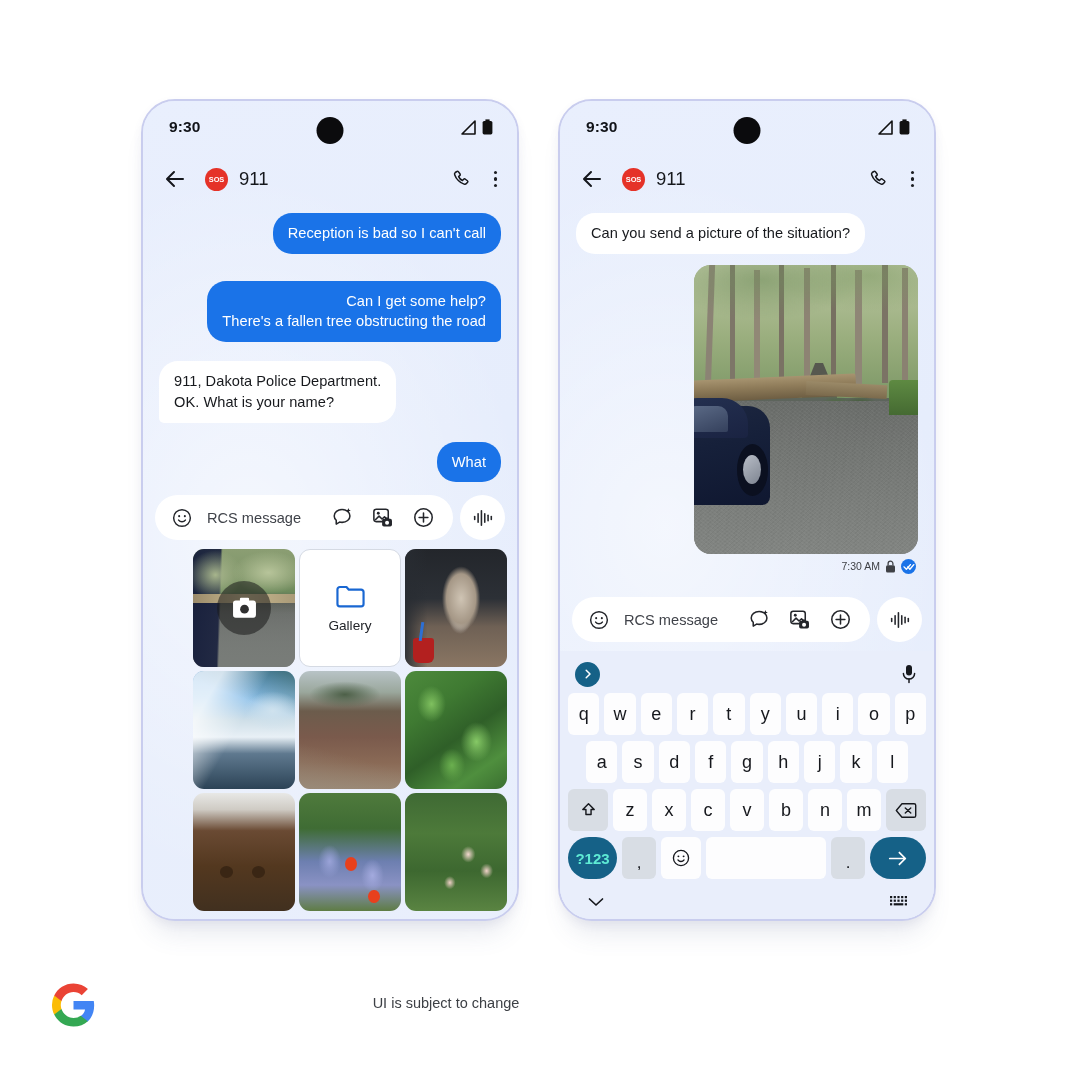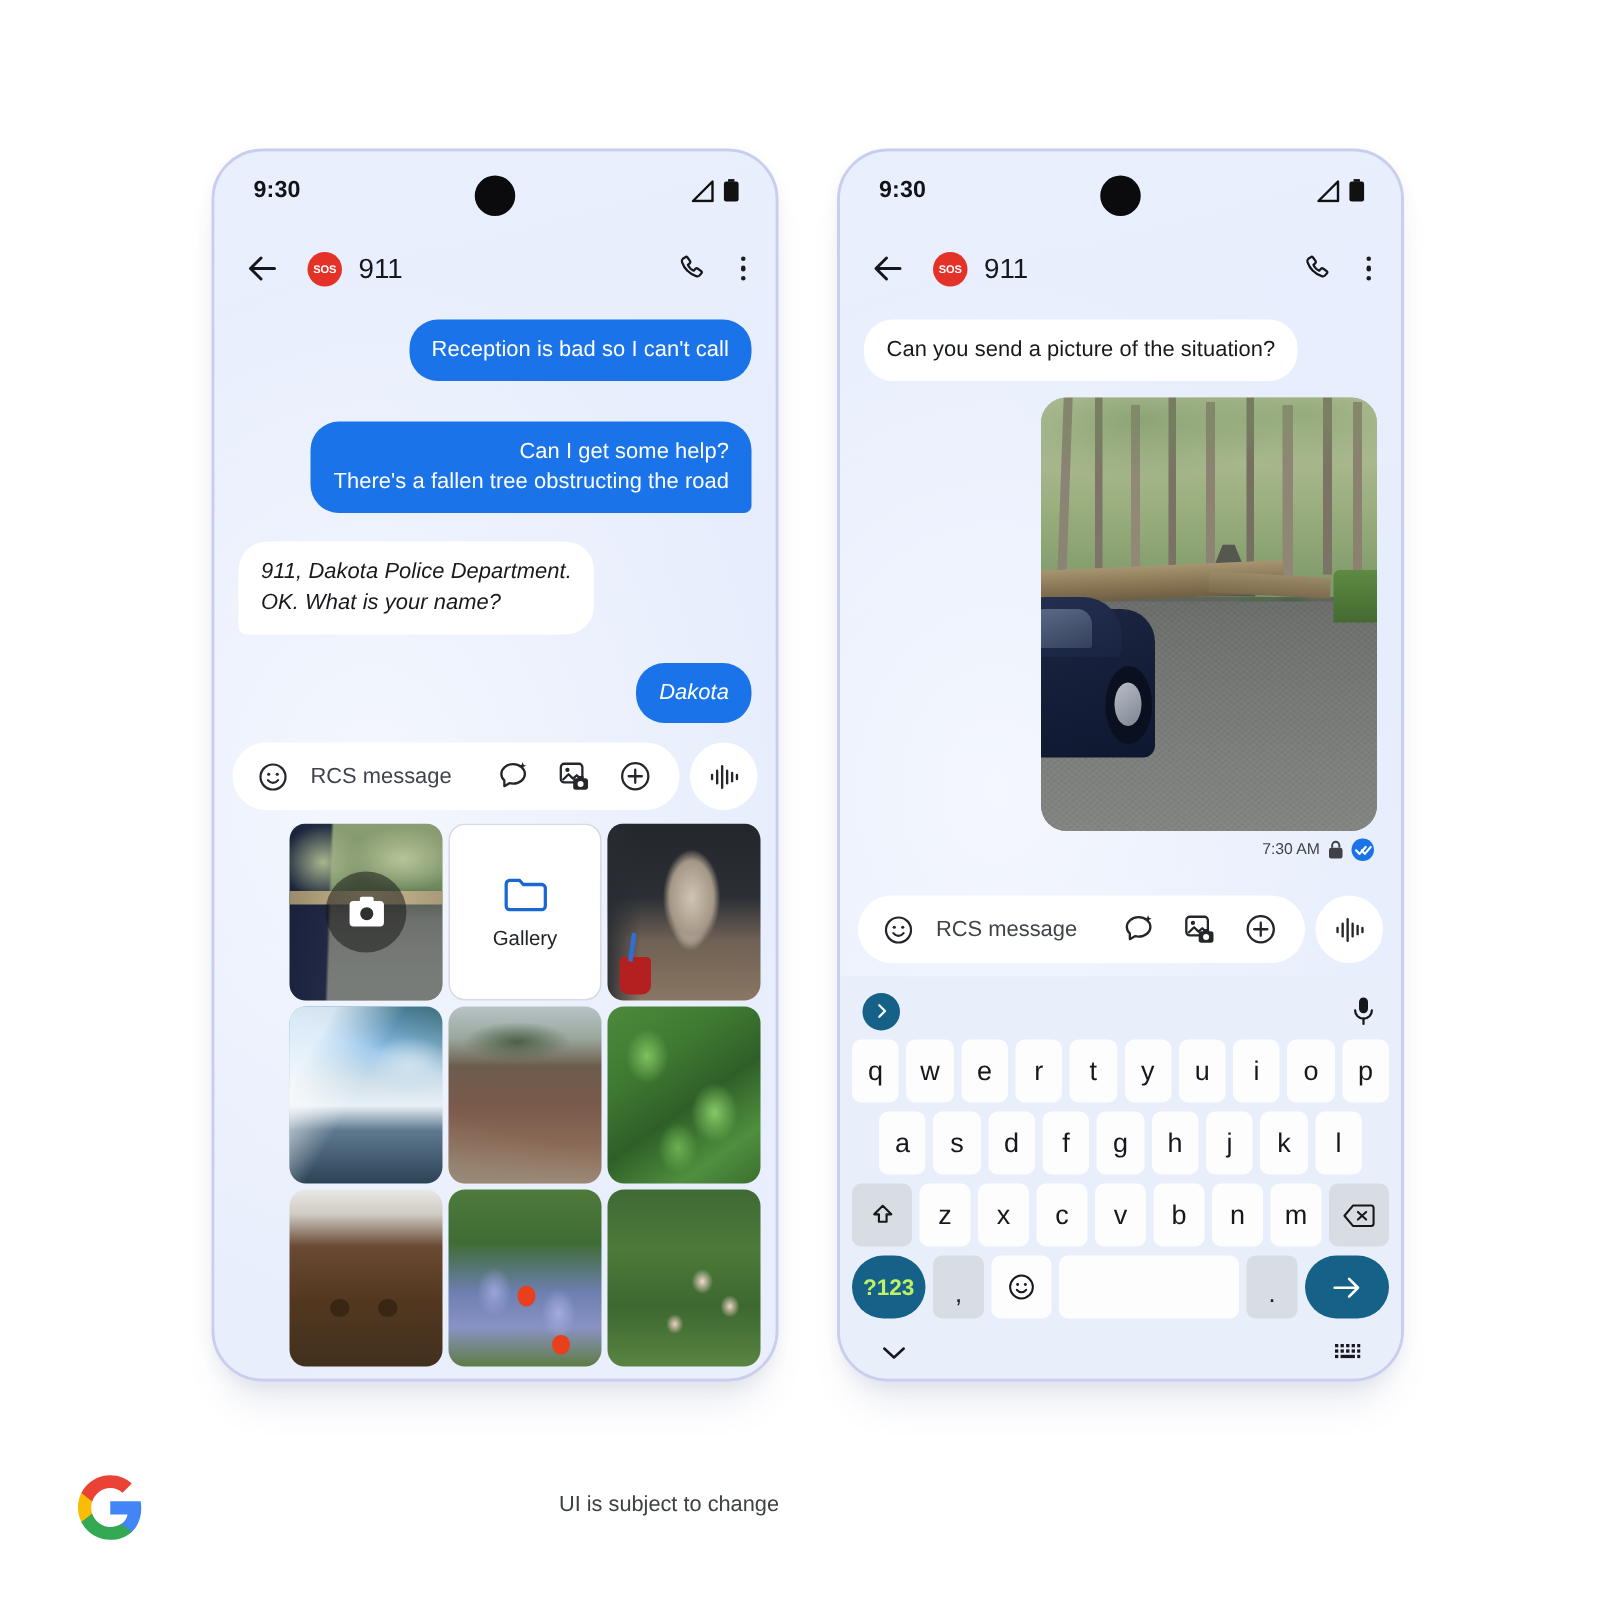--- a/index.html
+++ b/index.html
@@ -90,21 +90,21 @@
   .bubble.out {
     background: #1a73e8; color: #fff;
     border-radius: 19px 19px 5px 19px; text-align: right;
   }
   .bubble.out.last { border-radius: 19px 19px 19px 19px; }
   .bubble.in {
     background: #ffffff; color: #17191d;
     border-radius: 19px 19px 19px 5px;
   }
   .bubble.in.single { border-radius: 19px; }
-  .gap-top { margin-top: 14px; font-style: italic; }
+  .gap-top { margin-top: 14px; }
   .gap-top-lg { margin-top: 22px; }
 
   
   .photo-msg { display: flex; flex-direction: column; align-items: flex-end; margin-top: 6px; }
   .photo-card {
     width: 224px; height: 289px; border-radius: 17px;
     overflow: hidden; position: relative;
     background: #6d7a60;
   }
   .meta {
@@ -173,21 +173,21 @@
   .key {
     background: #fdfdfe; border-radius: 6px;
     height: 42px; flex: 1 1 0; min-width: 0;
     display: flex; align-items: center; justify-content: center;
     font-size: 18px; color: #16181d; font-weight: 400;
   }
   .kb-row.r2 { padding: 0 21px; }
   .key.mod { background: #d8dde4; flex: 0 0 40px; }
   .kb-row.r4 { gap: 5px; padding: 0 3px; align-items: center; }
   .key.sym {
-    background: #156187; color: #bef264; border-radius: 21px;
+    background: #156187; color: #5eead4; border-radius: 21px;
     flex: 0 0 49px; height: 42px; font-size: 15px; font-weight: 600;
   }
   .key.comma, .key.period {
     background: #d8dde4; flex: 0 0 34px; font-size: 17px;
     align-items: flex-end; padding-bottom: 6px;
   }
   .key.emoji { flex: 0 0 40px; }
   .key.space { flex: 1 1 auto; }
   .key.enter {
     background: #156187; border-radius: 21px; flex: 0 0 56px; height: 42px;
@@ -250,21 +250,21 @@
         </div>
         <div class="row out gap-top-lg">
           <div class="bubble out" style="white-space:pre-line">Can I get some help?
 There's a fallen tree obstructing the road</div>
         </div>
         <div class="row in gap-top">
           <div class="bubble in" style="white-space:pre-line">911, Dakota Police Department.
 OK. What is your name?</div>
         </div>
         <div class="row out gap-top">
-          <div class="bubble out last">Dakota</div>
+          <div class="bubble out last">What</div>
         </div>
 
       </div>
 
       <div class="compose-wrap">
         <div class="compose">
           <svg width="22" height="22" viewBox="0 0 24 24">
             <circle cx="12" cy="12" r="9.1" fill="none" stroke="#24262b" stroke-width="1.6"></circle>
             <circle cx="8.9" cy="10" r="1.15" fill="#24262b"></circle>
               <circle cx="15.1" cy="10" r="1.15" fill="#24262b"></circle>

